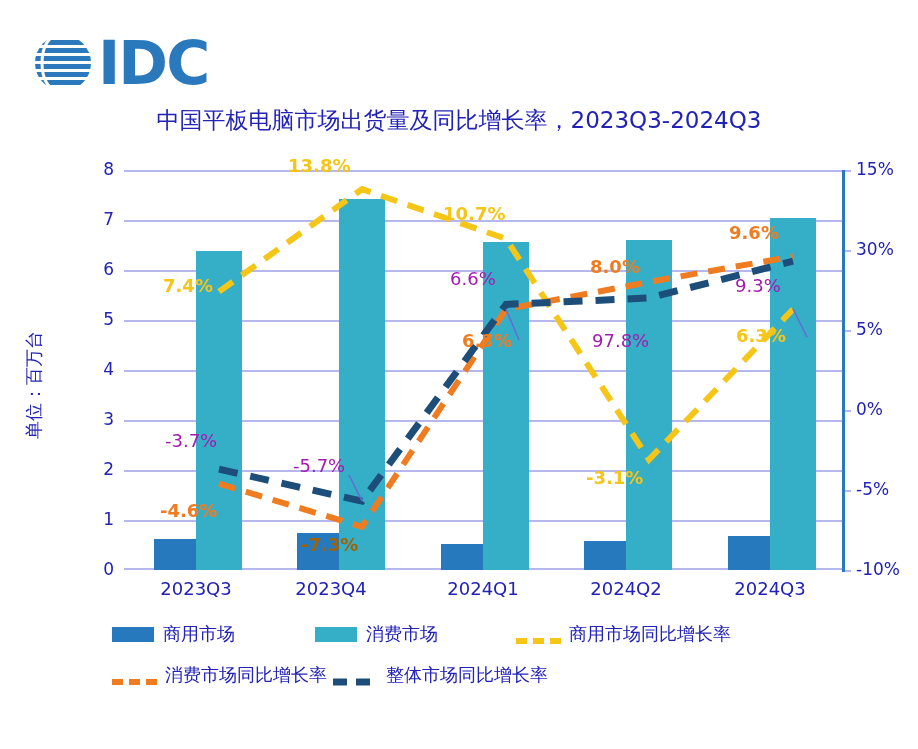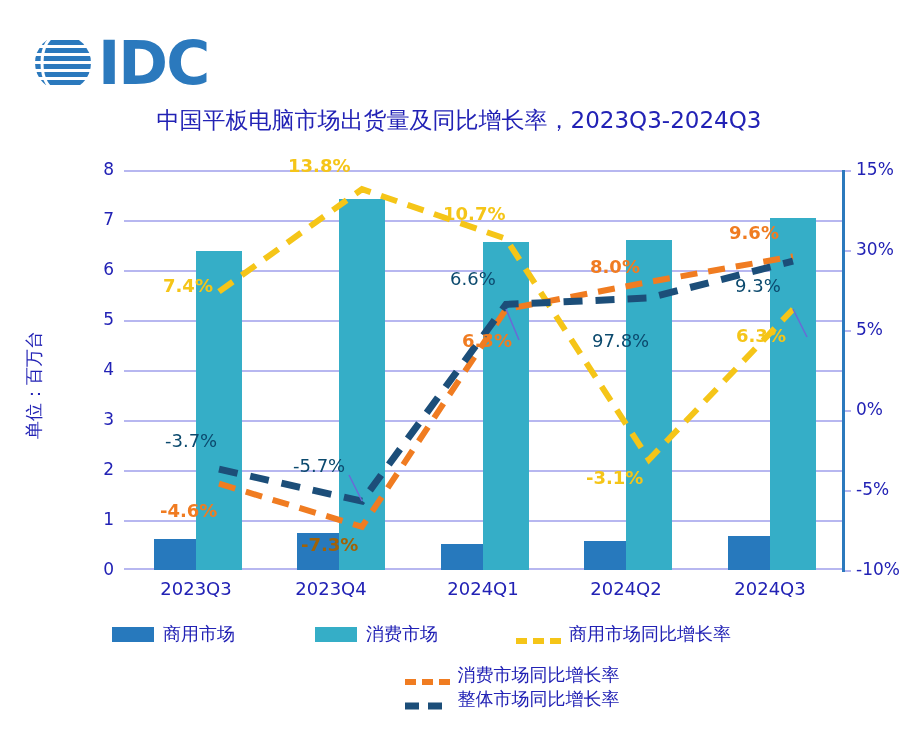--- a/index.html
+++ b/index.html
@@ -45,27 +45,27 @@
 
   .bar{position:absolute;bottom:0;}
   .bar.commercial{background:#2779bd;}
   .bar.consumer{background:#35aec7;}
 
   .xlabel{position:absolute;top:578px;font-size:18px;color:#2222b5;text-align:center;
           font-family:"DejaVu Sans",sans-serif;}
 
   .dlabel{position:absolute;font-size:18px;font-weight:700;white-space:nowrap;
           font-family:"DejaVu Sans",sans-serif;}
-  .dlabel.plain{font-weight:400;color:#0c4a6e;}
+  .dlabel.plain{font-weight:400;color:#a21caf;}
 
   
   .legend{position:absolute;left:0;top:622px;width:918px;text-align:center;}
   .legend-row{display:flex;align-items:center;}
   .legend-row.r1{padding-left:112px;}
-  .legend-row.r2{padding-left:112px;margin-top:17px;flex-direction:column;}
+  .legend-row.r2{padding-left:112px;margin-top:17px;}
   .legend-item{display:flex;align-items:center;margin-right:6px;}
   .swatch-bar{width:42px;height:15px;margin-right:9px;}
   .swatch-line{width:46px;height:6px;margin-right:7px;position:relative;}
   .legend-label{font-size:18px;color:#2222b5;white-space:nowrap;
                 font-family:"DejaVu Sans",sans-serif;}
 </style>
 </head>
 <body>
 
 <div id="root">

